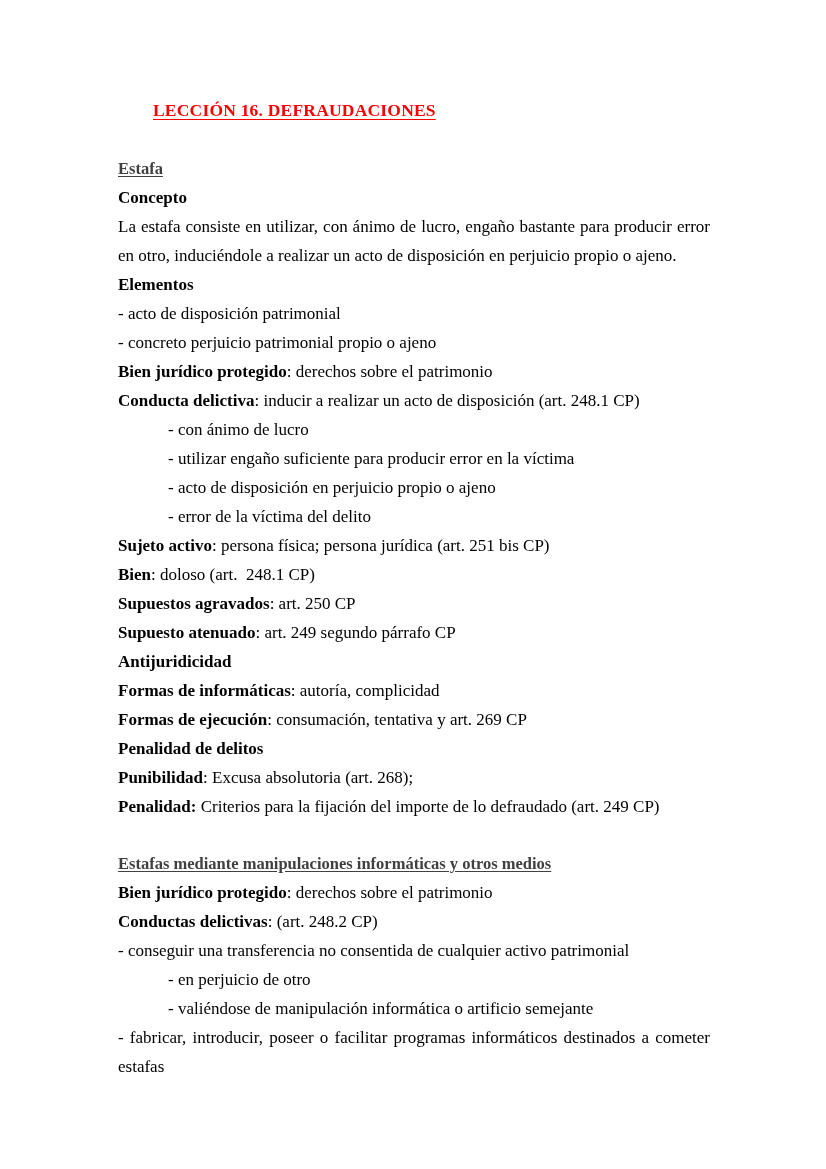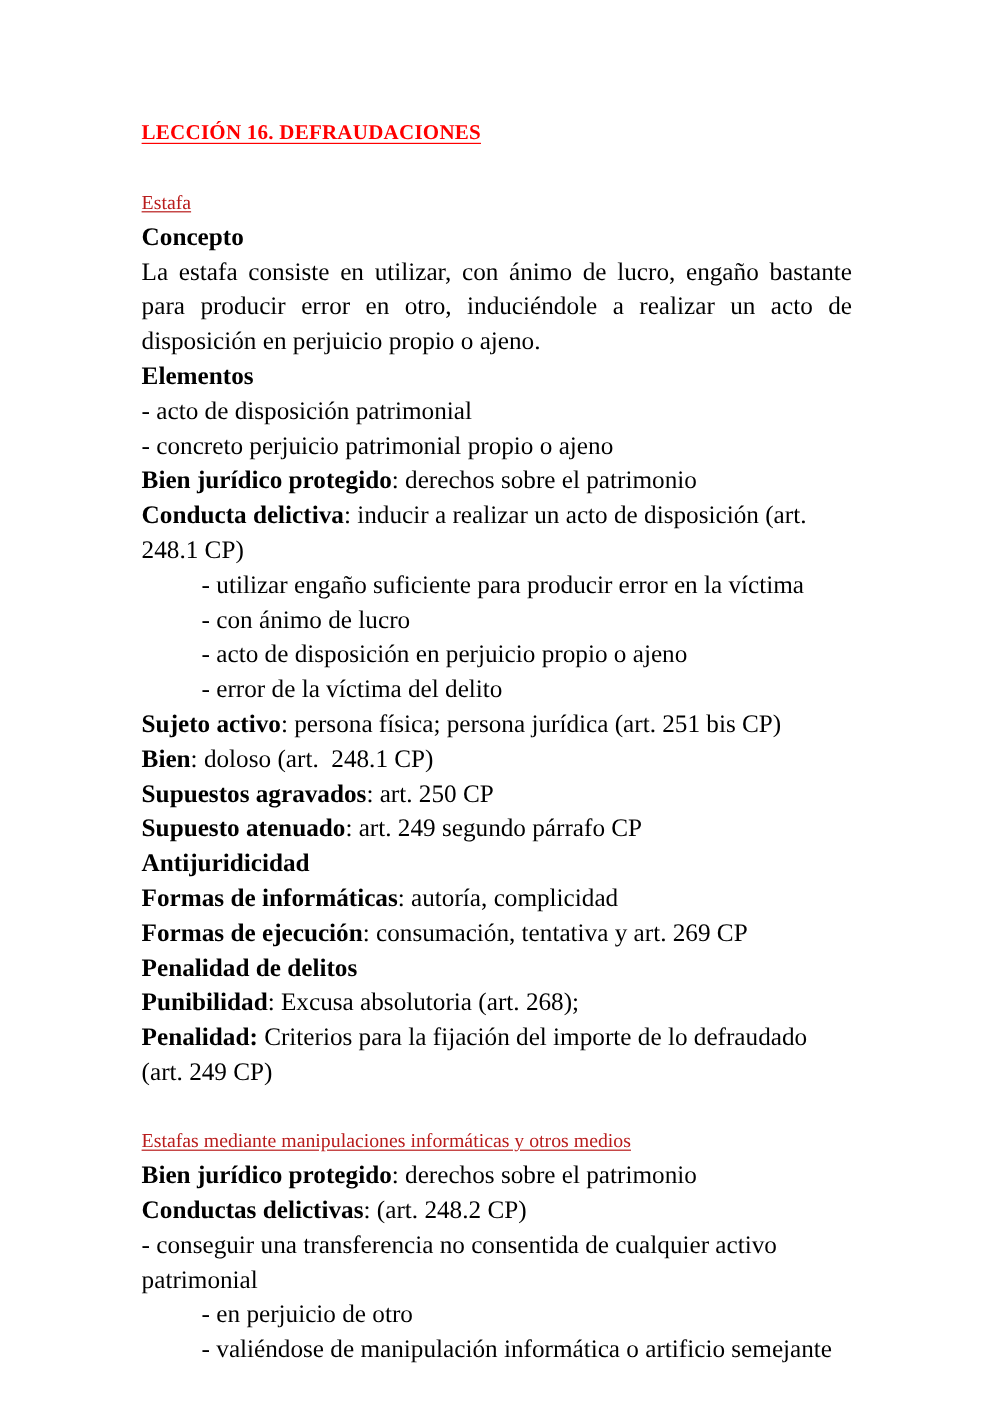--- a/index.html
+++ b/index.html
@@ -19,51 +19,52 @@
     box-sizing: border-box;
     overflow: hidden;
   }
   .content {
     position: absolute;
     left: 118px;
     top: 96px;
     width: 592px;
   }
   .line {
-    font-size: 21px;
+    font-size: 17px;
     line-height: 29px;
     margin: 0;
     white-space: pre-wrap;
     text-align: left;
   }
   .line.justify {
     text-align: justify;
     text-align-last: left;
   }
   .heading-red {
-    color: #b91c1c;
-    font-weight: normal;
+    color: #404040;
+    font-weight: bold;
     text-decoration: underline;
     text-underline-offset: 2px;
     display: inline;
     margin-top: 47px;
   }
   .heading-red-wrap {
     font-size: 16.5px;
     line-height: 29px;
     margin: 0;
   }
   .title-red {
     color: #ff0000;
     font-weight: bold;
     text-decoration: underline;
     text-underline-offset: 3px;
     font-size: 17.5px;
     letter-spacing: 0.2px;
     display: inline;
+    margin-left: 35px;
   }
   .title-wrap {
     font-size: 17.5px;
     line-height: 29px;
     margin: 0;
   }
   .bold {
     font-weight: bold;
   }
   .indent1 {
@@ -100,22 +101,22 @@
 
     <p class="line"><span class="bold">Elementos</span></p>
 
     <p class="line">- acto de disposición patrimonial</p>
     <p class="line">- concreto perjuicio patrimonial propio o ajeno</p>
 
     <p class="line"><span class="lbl">Bien jurídico protegido</span><span class="val">: derechos sobre el patrimonio</span></p>
 
     <p class="line"><span class="lbl">Conducta delictiva</span><span class="val">: inducir a realizar un acto de disposición (art. 248.1 CP)</span></p>
 
+    <p class="line indent1">- con ánimo de lucro</p>
     <p class="line indent1">- utilizar engaño suficiente para producir error en la víctima</p>
-    <p class="line indent1">- con ánimo de lucro</p>
     <p class="line indent1">- acto de disposición en perjuicio propio o ajeno</p>
     <p class="line indent1">- error de la víctima del delito</p>
 
     <p class="line"><span class="lbl">Sujeto activo</span><span class="val">: persona física; persona jurídica (art. 251 bis CP)</span></p>
 
     <p class="line"><span class="lbl">Bien</span><span class="val">: doloso (art.  248.1 CP)</span></p>
 
     <p class="line"><span class="lbl">Supuestos agravados</span><span class="val">: art. 250 CP</span></p>
 
     <p class="line"><span class="lbl">Supuesto atenuado</span><span class="val">: art. 249 segundo párrafo CP</span></p>
@@ -136,15 +137,16 @@
 
     <p class="heading-red-wrap"><span class="heading-red">Estafas mediante manipulaciones informáticas y otros medios</span></p>
 
     <p class="line"><span class="lbl">Bien jurídico protegido</span><span class="val">: derechos sobre el patrimonio</span></p>
 
     <p class="line"><span class="lbl">Conductas delictivas</span><span class="val">: (art. 248.2 CP)</span></p>
 
     <p class="line">- conseguir una transferencia no consentida de cualquier activo patrimonial</p>
     <p class="line indent1">- en perjuicio de otro</p>
     <p class="line indent1">- valiéndose de manipulación informática o artificio semejante</p>
+    <p class="line justify">- fabricar, introducir, poseer o facilitar programas informáticos destinados a cometer estafas</p>
 
   </div>
 </div>
 
 </body></html>

